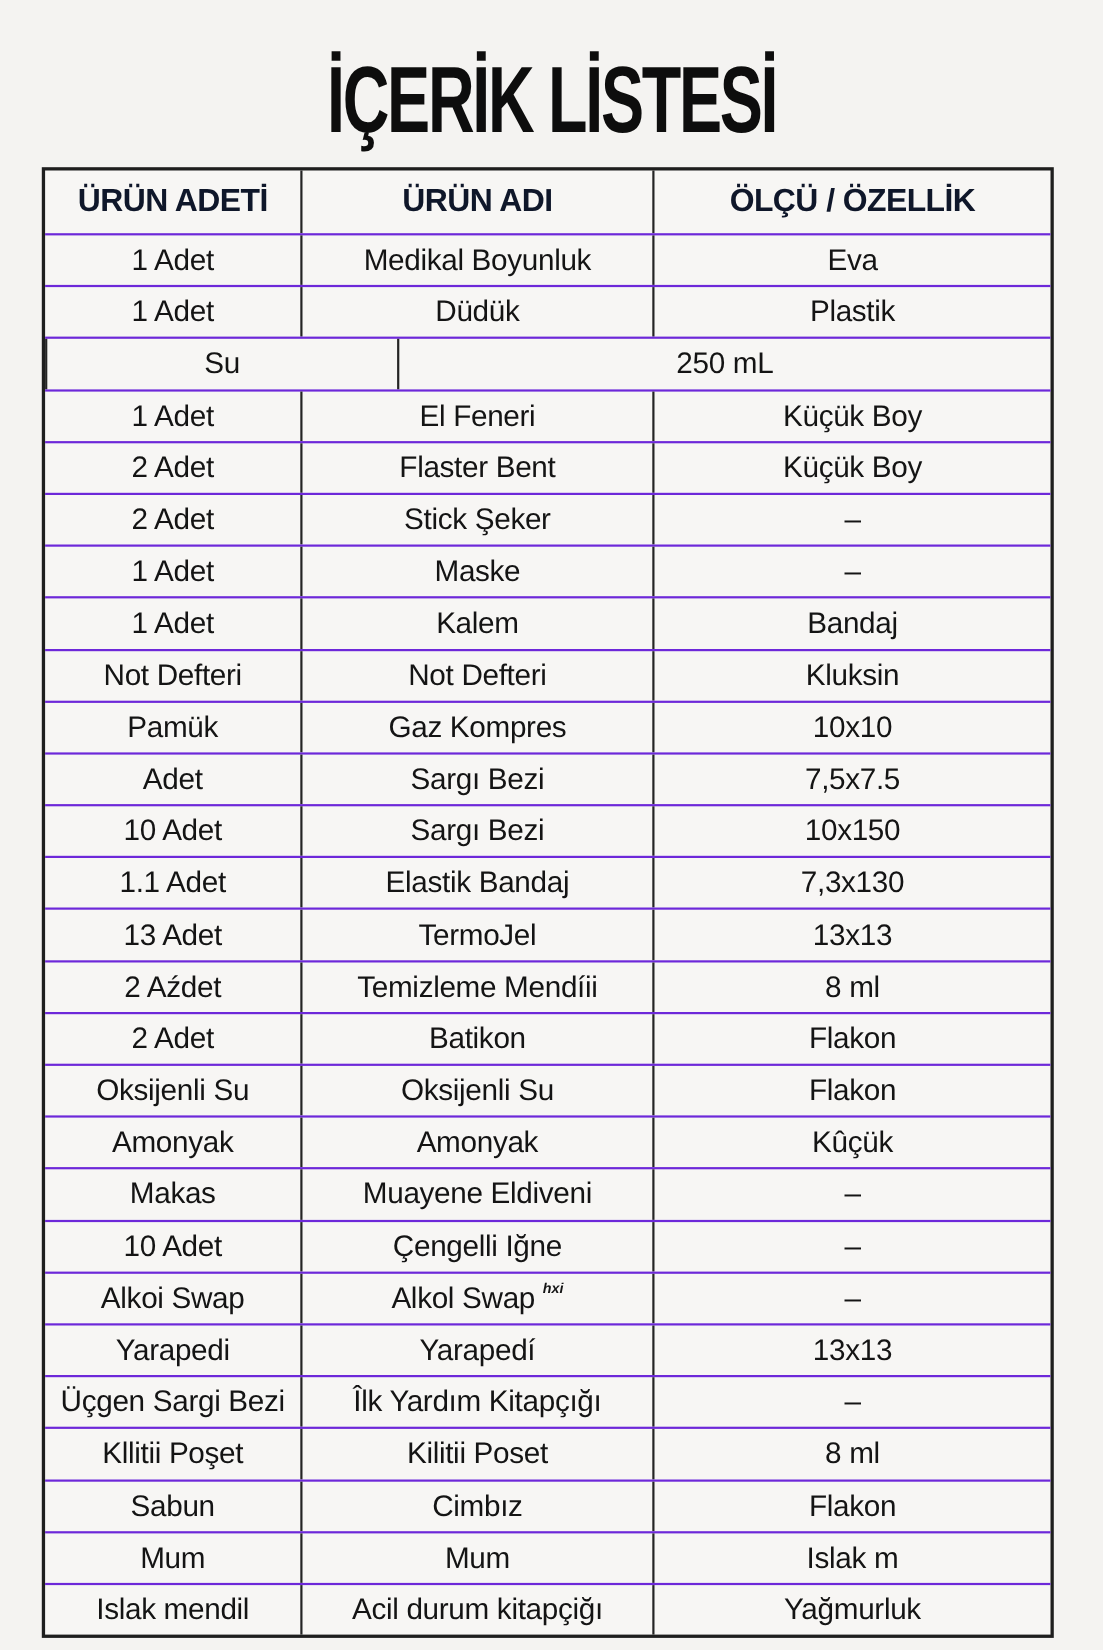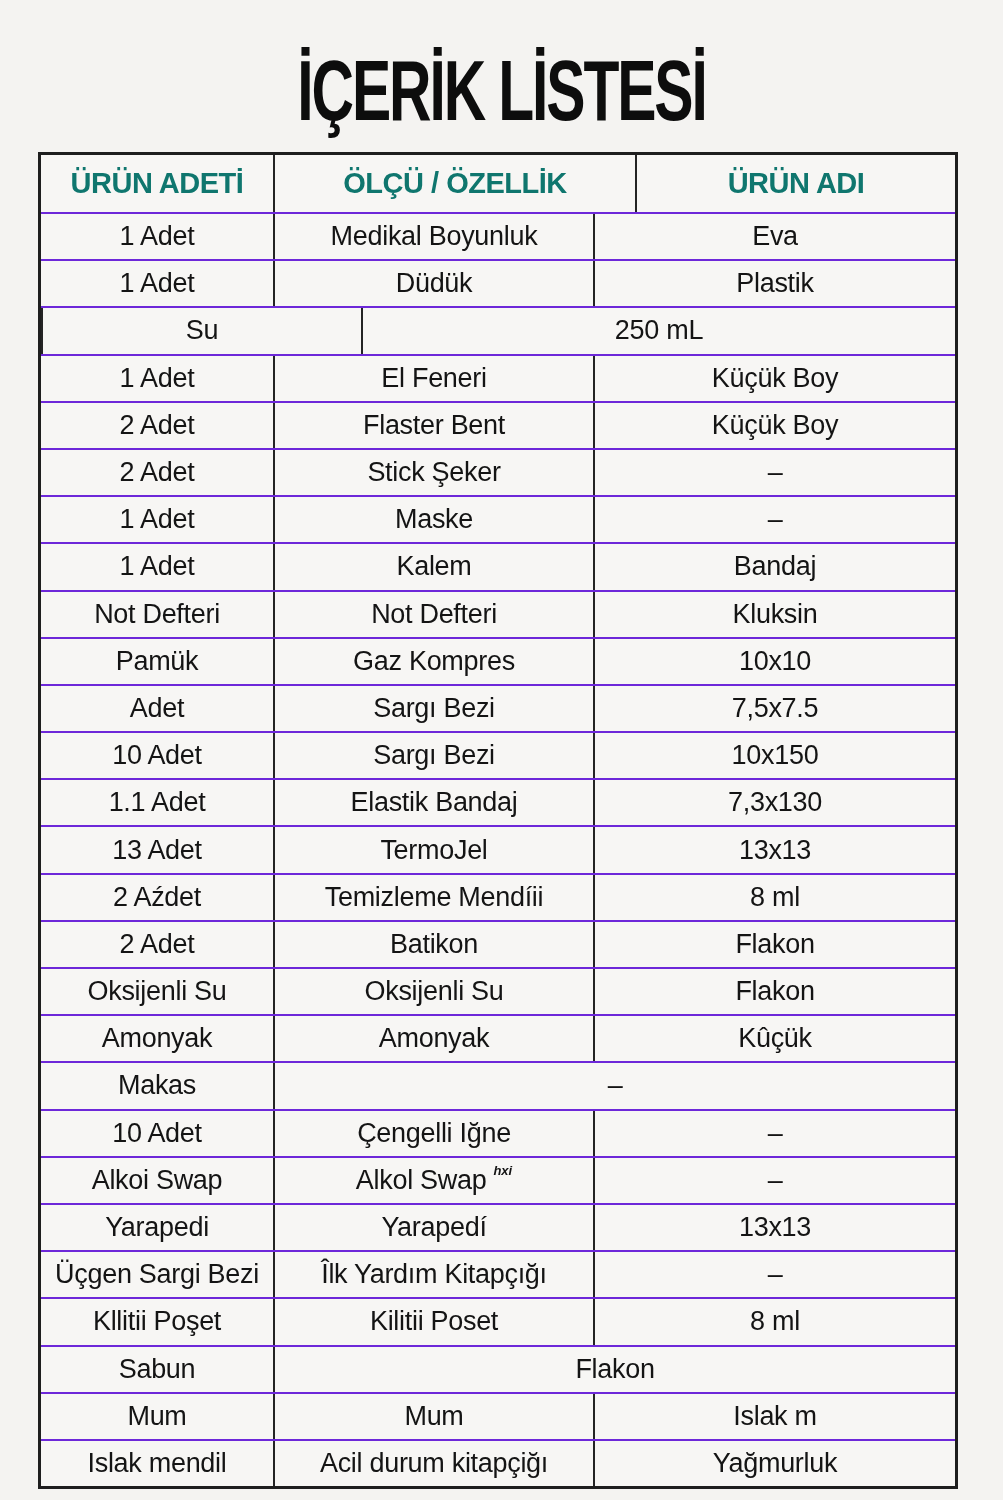--- a/index.html
+++ b/index.html
@@ -46,21 +46,21 @@
     white-space: nowrap;
     padding: 0 4px;
   }
   .c1 { flex: 0 0 232px; }
   .c2 { flex: 0 0 320px; border-left: 2px solid #242424; }
   .c3 { flex: 1 1 auto;  border-left: 2px solid #242424; }
   .hdr .cell {
     font-size: 29px;
     font-weight: 800;
     letter-spacing: -0.5px;
-    color: #0f766e;
+    color: #0f172a;
   }
   .sup {
     font-size: 13px;
     font-style: italic;
     font-weight: 700;
     vertical-align: super;
     position: relative;
     top: -10px;
     margin-left: 7px;
     letter-spacing: 0;
@@ -69,22 +69,22 @@
 </head>
 <body>
 
 <div class="page">
 
   <div class="title">İÇERİK LİSTESİ</div>
 
   <div class="tbl">
     <div class="row hdr">
       <div class="cell c1">ÜRÜN ADETİ</div>
+      <div class="cell c2">ÜRÜN ADI</div>
       <div class="cell c3">ÖLÇÜ / ÖZELLİK</div>
-      <div class="cell c2">ÜRÜN ADI</div>
     </div>
 
   <div class="row">
         <div class="cell c1">1 Adet</div>
         <div class="cell c2">Medikal Boyunluk</div>
         <div class="cell c3">Eva</div>
       </div>
       <div class="row">
         <div class="cell c1">1 Adet</div>
         <div class="cell c2">Düdük</div>
@@ -164,20 +164,21 @@
         <div class="cell c2">Oksijenli Su</div>
         <div class="cell c3">Flakon</div>
       </div>
       <div class="row">
         <div class="cell c1">Amonyak</div>
         <div class="cell c2">Amonyak</div>
         <div class="cell c3">Kûçük</div>
       </div>
       <div class="row">
         <div class="cell c1">Makas</div>
+        <div class="cell c2">Muayene Eldiveni</div>
         <div class="cell c3">–</div>
       </div>
       <div class="row">
         <div class="cell c1">10 Adet</div>
         <div class="cell c2">Çengelli Iğne</div>
         <div class="cell c3">–</div>
       </div>
       <div class="row">
         <div class="cell c1">Alkoi Swap</div>
         <div class="cell c2">Alkol Swap<span class="sup">hxi</span></div>
@@ -193,20 +194,21 @@
         <div class="cell c2">Îlk Yardım Kitapçığı</div>
         <div class="cell c3">–</div>
       </div>
       <div class="row">
         <div class="cell c1">Kllitii Poşet</div>
         <div class="cell c2">Kilitii Poset</div>
         <div class="cell c3">8 ml</div>
       </div>
       <div class="row">
         <div class="cell c1">Sabun</div>
+        <div class="cell c2">Cimbız</div>
         <div class="cell c3">Flakon</div>
       </div>
       <div class="row">
         <div class="cell c1">Mum</div>
         <div class="cell c2">Mum</div>
         <div class="cell c3">Islak m</div>
       </div>
       <div class="row">
         <div class="cell c1">Islak mendil</div>
         <div class="cell c2">Acil durum kitapçiğı</div>

